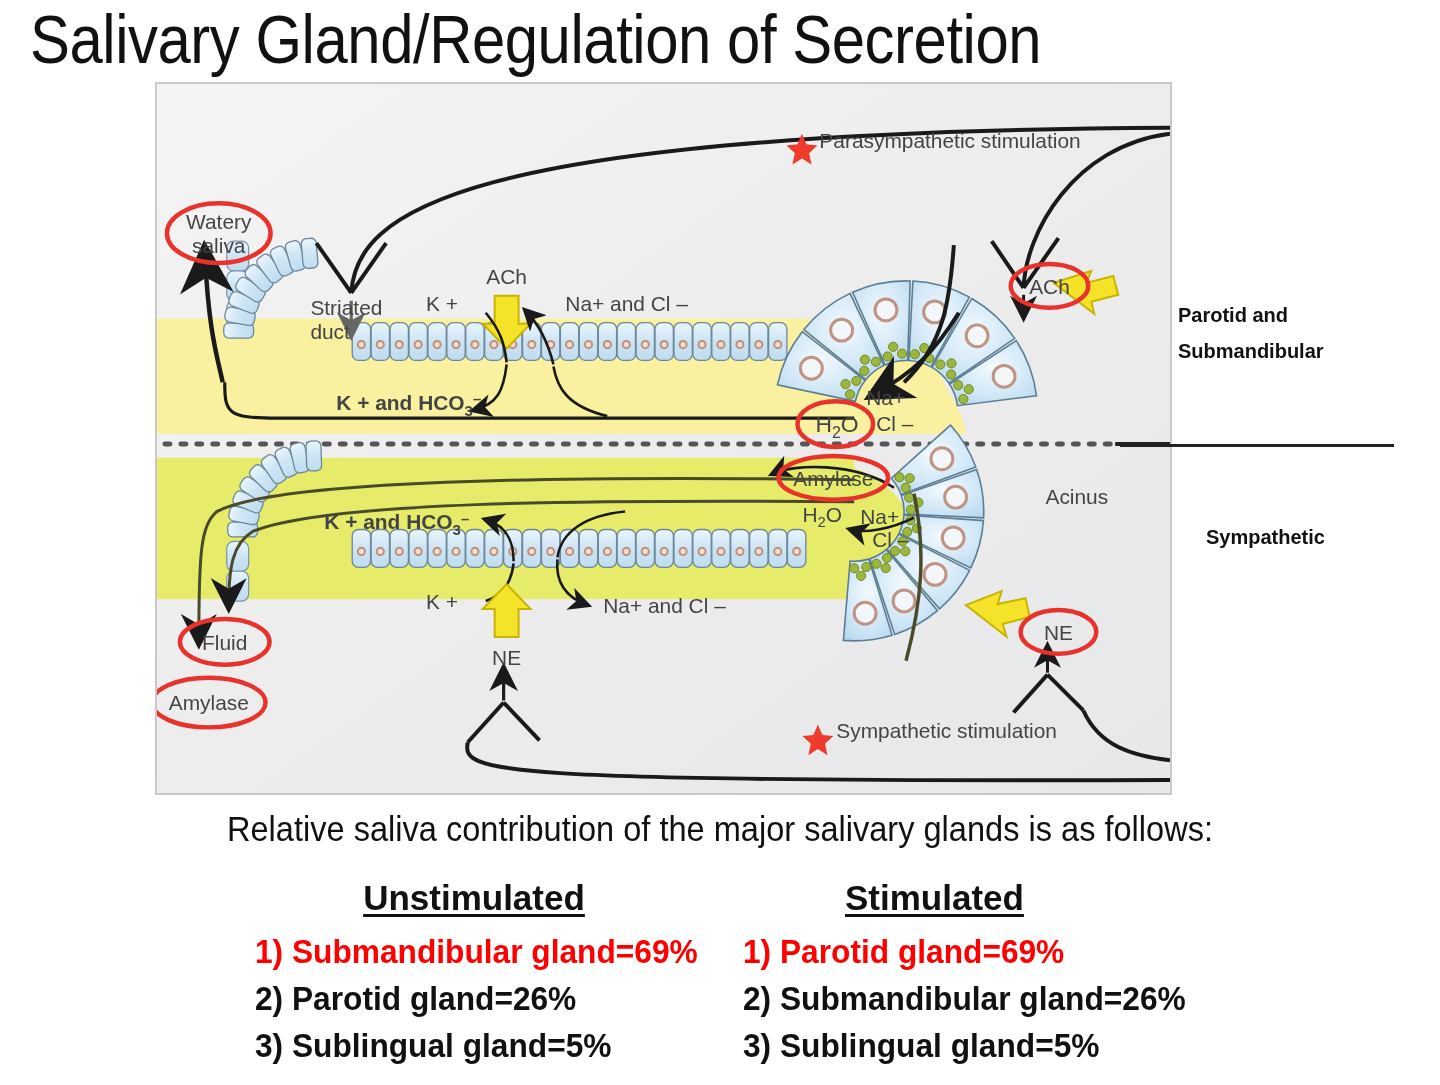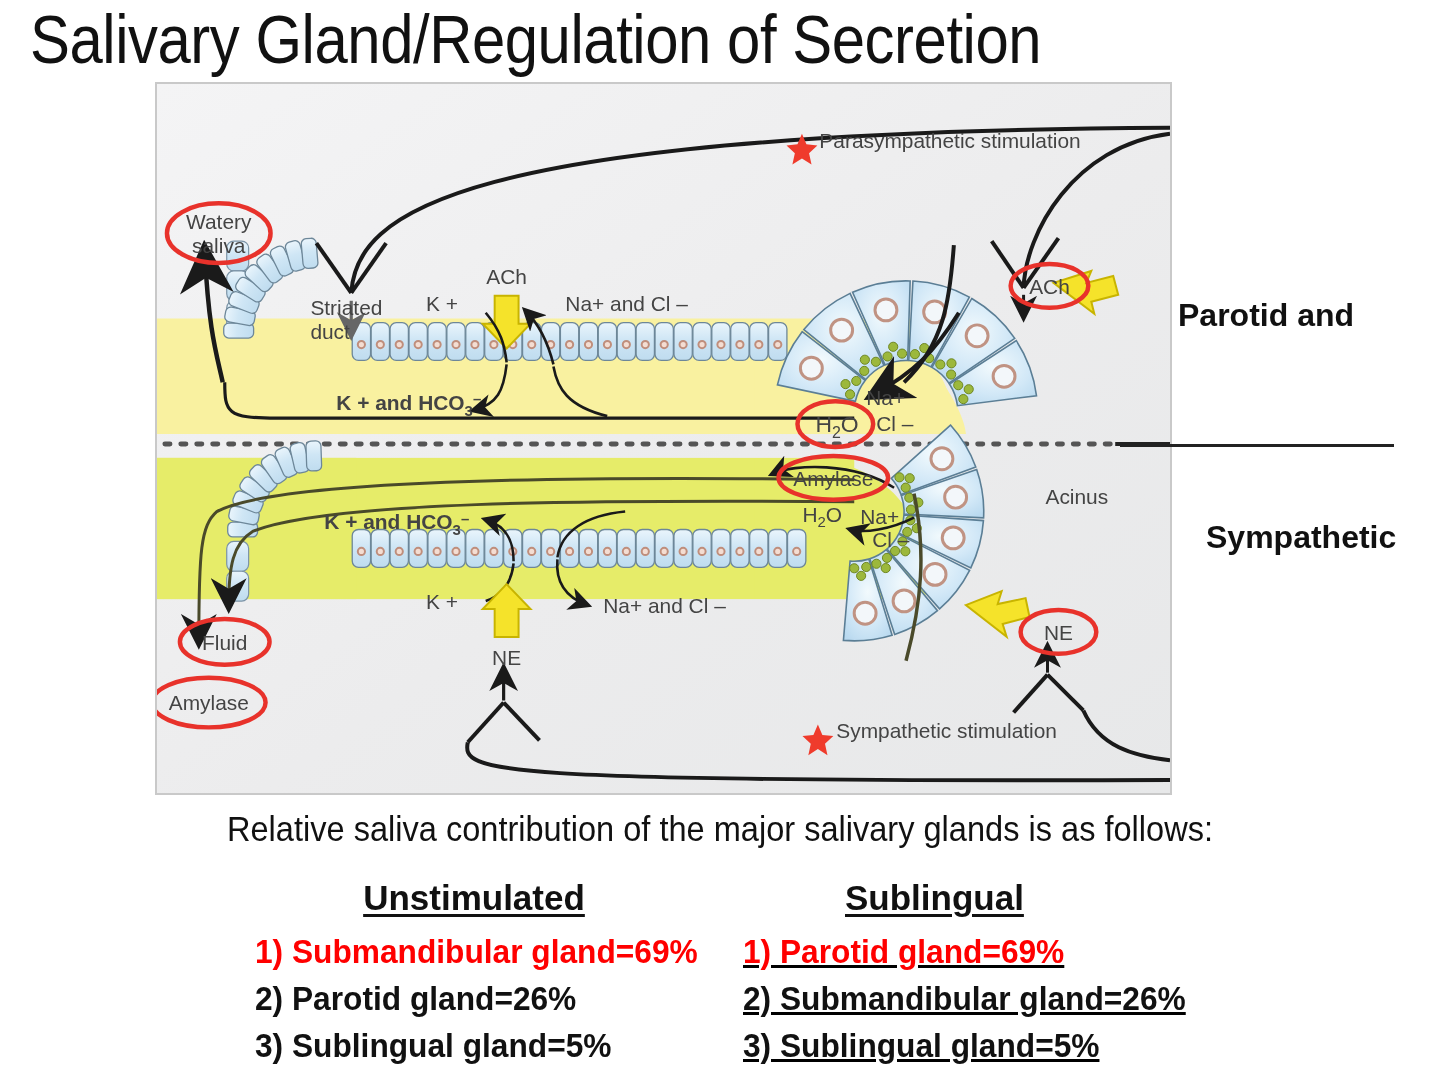--- a/index.html
+++ b/index.html
@@ -19,21 +19,21 @@
   #diagram-frame{
     position:absolute;left:155px;top:82px;width:1017px;height:713px;
     border:2px solid #c9c9c9;
     background:linear-gradient(160deg,#f2f2f3 0%,#eceded 45%,#e9eaea 100%);
     box-sizing:border-box;overflow:hidden;padding-left:24px;
   }
   #diagram-svg{position:absolute;left:0;top:0;width:100%;height:100%;display:block;}
 
   
   .side-label{
-    position:absolute;font-weight:bold;font-size:32px;line-height:36px;color:#111;
+    position:absolute;font-weight:bold;font-size:20px;line-height:36px;color:#111;
     white-space:nowrap;
   }
   #side-label-upper{left:1178px;top:297px;}
   #side-label-lower{left:1206px;top:519px;}
 
   
   #exit-line{position:absolute;left:1120px;top:444px;width:274px;height:3px;background:#222;}
 
   
   #bottom-text{position:absolute;left:0;top:806px;width:1440px;}
@@ -52,21 +52,21 @@
   }
   #col-unstim .col-heading{text-align:center;padding-right:20px;}
   #col-stim  .col-heading{text-align:left;padding-left:112px;}
   .gland-item{
     font-size:33px;font-weight:bold;line-height:47px;
     white-space:nowrap;color:#111;
     transform:scaleX(0.96);transform-origin:left top;
   }
   .gland-item.highlight{color:#ff0000;}
   #col-unstim .gland-list{margin-top:8px;padding-left:6px;}
-  #col-stim  .gland-list{margin-top:8px;padding-left:10px;text-decoration:underline;}
+  #col-stim  .gland-list{margin-top:8px;padding-left:10px;}
 
   
   .dg-text{font-family:"Liberation Sans","DejaVu Sans",sans-serif;fill:#444;}
 </style>
 </head>
 <body>
 
 <div id="page-title">Salivary Gland/Regulation of Secretion</div>
 
 <div id="diagram-frame">
@@ -596,38 +596,39 @@
     <text class="dg-text" x="68" y="569" font-size="21" text-anchor="middle">Fluid</text>
     <text class="dg-text" x="52" y="630" font-size="21" text-anchor="middle">Amylase</text>
 
   </svg>
 </div>
 
 <div id="exit-line"></div>
 
 <div class="side-label" id="side-label-upper">
   <div>Parotid and</div>
+  <div>Submandibular</div>
 </div>
 <div class="side-label" id="side-label-lower">Sympathetic</div>
 
 <div id="bottom-text">
   <div id="intro-line">Relative saliva contribution of the major salivary glands is as follows:</div>
   <div id="columns">
 
     <div class="col" id="col-unstim">
       <div class="col-heading">Unstimulated</div>
       <div class="gland-list">
         <div class="gland-item highlight">1) Submandibular gland=69%</div>
         <div class="gland-item">2) Parotid gland=26%</div>
         <div class="gland-item">3) Sublingual gland=5%</div>
       </div>
     </div>
 
     <div class="col" id="col-stim">
-      <div class="col-heading">Sublingual</div>
+      <div class="col-heading">Stimulated</div>
       <div class="gland-list">
         <div class="gland-item highlight">1) Parotid gland=69%</div>
         <div class="gland-item">2) Submandibular gland=26%</div>
         <div class="gland-item">3) Sublingual gland=5%</div>
       </div>
     </div>
 
   </div>
 </div>
 

